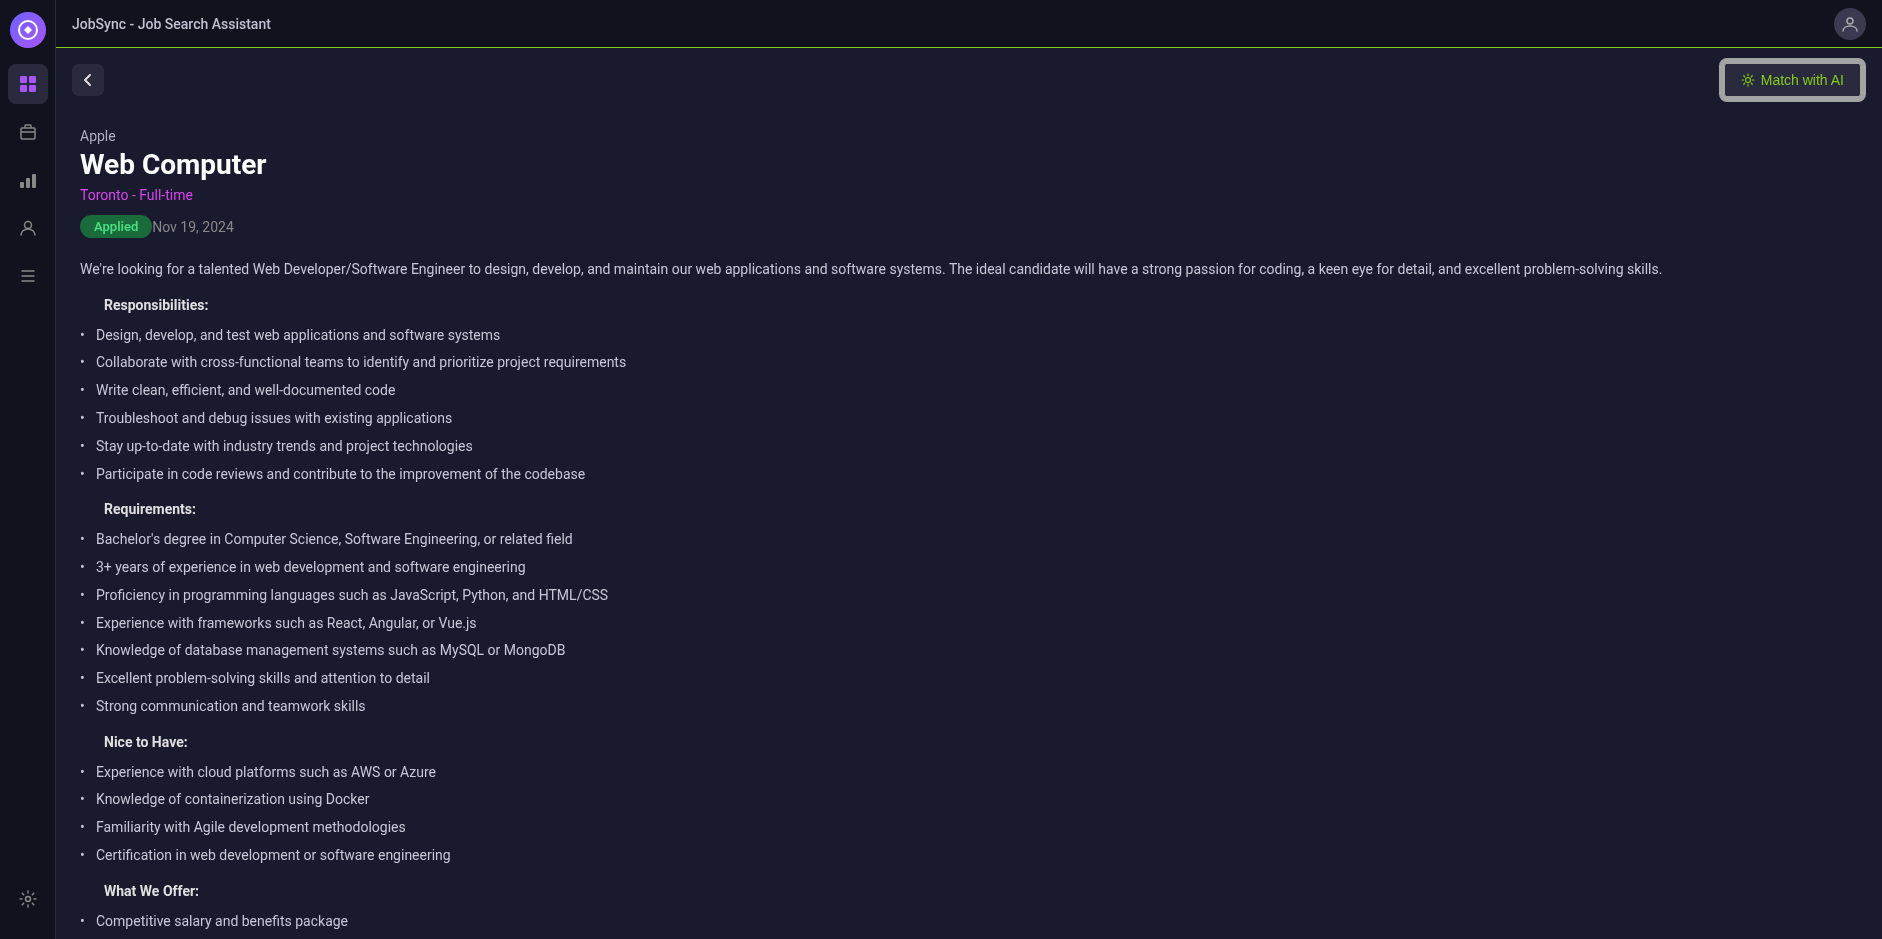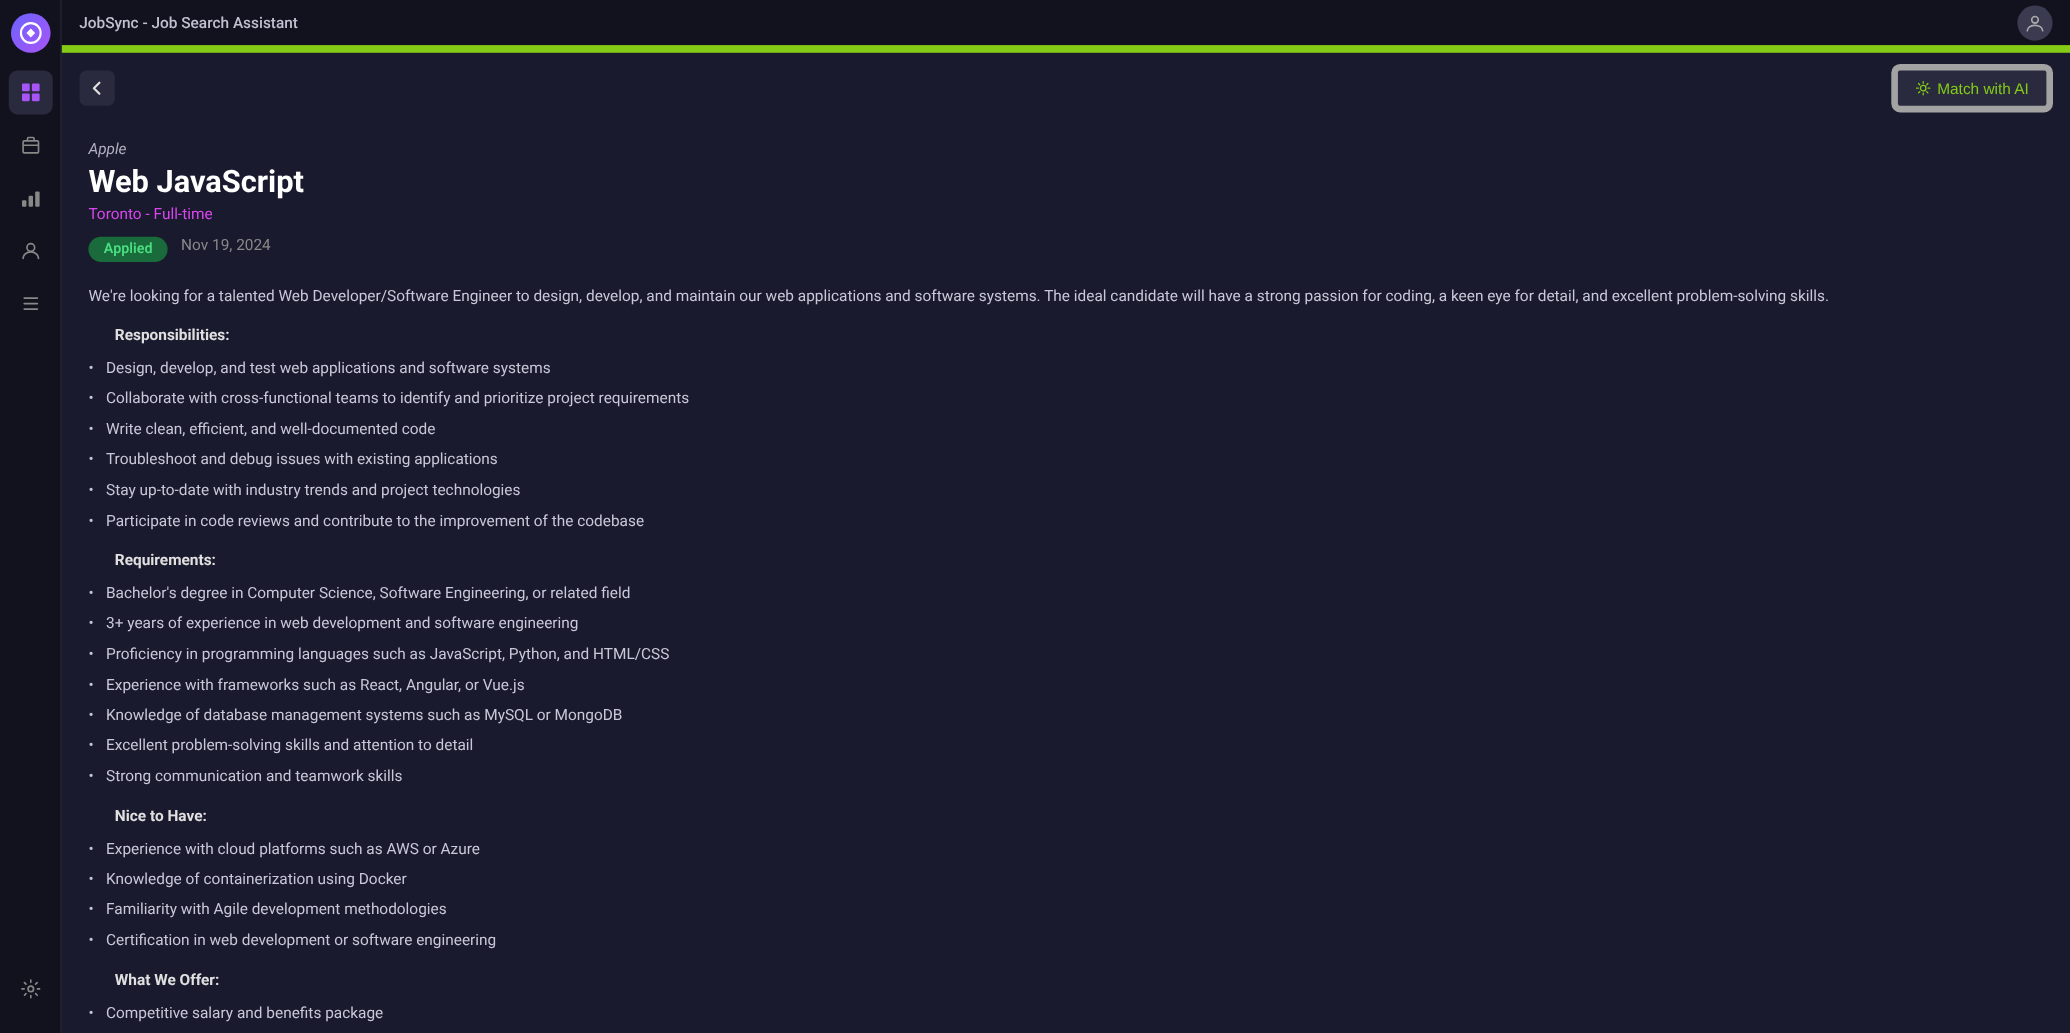--- a/index.html
+++ b/index.html
@@ -75,21 +75,21 @@
       overflow: hidden;
     }
 
     
     .topbar {
       height: 48px;
       background-color: #12121f;
       display: flex;
       align-items: center;
       padding: 0 16px;
-      border-bottom: 7px solid #84cc16;
+      border-bottom: 1px solid #84cc16;
       flex-shrink: 0;
     }
 
     .topbar-title {
       color: #c0c0d0;
       font-size: 14px;
       font-weight: 500;
     }
 
     
@@ -141,39 +141,38 @@
     
     .job-detail {
       padding: 16px 24px 40px 24px;
       max-width: 1800px;
     }
 
     .company-name {
       color: #b0b0c0;
       font-size: 14px;
       margin-bottom: 4px;
-      font-style: italic;
     }
 
     .job-title {
       color: #ffffff;
       font-size: 28px;
       font-weight: bold;
       margin-bottom: 6px;
     }
 
     .job-meta {
       color: #d946ef;
       font-size: 14px;
       margin-bottom: 12px;
     }
 
     .status-row {
       display: flex;
-      gap: 12px;
+      align-items: center;
       margin-bottom: 20px;
     }
 
     .applied-badge {
       background-color: #1a6b3c;
       color: #4ade80;
       border-radius: 16px;
       padding: 4px 14px;
       font-size: 13px;
       font-weight: 600;
@@ -324,21 +323,21 @@
         <svg width="14" height="14" viewBox="0 0 14 14" fill="currentColor">
           <circle cx="7" cy="7" r="2.5" fill="none" stroke="currentColor" stroke-width="1.2"></circle>
           <path d="M7 1v1.5M7 11.5V13M1 7h1.5M11.5 7H13M2.75 2.75l1.06 1.06M10.19 10.19l1.06 1.06M2.75 11.25l1.06-1.06M10.19 3.81l1.06-1.06" stroke="currentColor" stroke-width="1.2" stroke-linecap="round"></path>
         </svg>
         <span>Match with AI</span>
       </button>
     </div>
 
     <div class="job-detail">
       <div class="company-name">Apple</div>
-      <div class="job-title">Web JavaScript</div>
+      <div class="job-title">Web Computer</div>
       <div class="job-meta">Toronto - Full-time</div>
 
       <div class="status-row">
         <span class="applied-badge">Applied</span>
         <span class="applied-date">Nov 19, 2024</span>
       </div>
 
       <div class="job-description">
         <p>We're looking for a talented Web Developer/Software Engineer to design, develop, and maintain our web applications and software systems. The ideal candidate will have a strong passion for coding, a keen eye for detail, and excellent problem-solving skills.</p>
 

